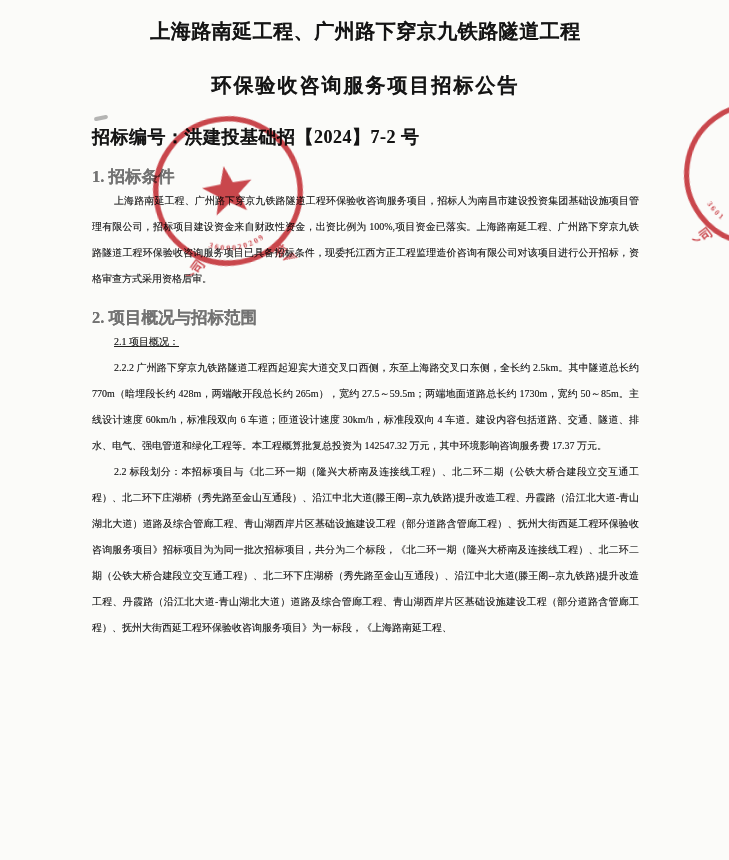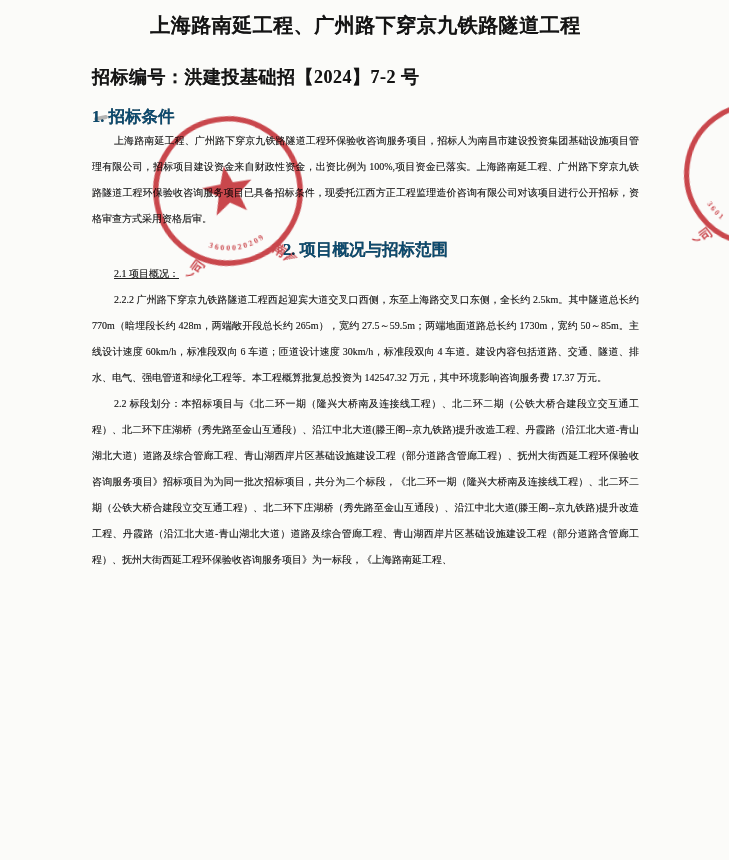--- a/index.html
+++ b/index.html
@@ -18,40 +18,40 @@
     z-index: 1;
   }
   .title {
     text-align: center;
     font-weight: bold;
     color: #141414;
     font-size: 20px;
     line-height: 28px;
     text-shadow: 0 0 0.5px rgba(20,20,20,.6);
   }
-  .title1 { margin-top: 7px; letter-spacing: 0.5px; }
+  .title1 { margin-top: 13px; letter-spacing: 0.5px; }
   .title2 { margin-top: 26px; letter-spacing: 2px; }
   .tender-no {
     margin-top: 26px;
     font-weight: bold;
     font-size: 18px;
     line-height: 25px;
     color: #141414;
     letter-spacing: 0.5px;
     text-shadow: 0 0 0.5px rgba(20,20,20,.6);
   }
   .sec-heading {
     font-weight: bold;
     font-size: 16.5px;
     line-height: 22px;
-    color: #0c4a6e;
+    color: #737373;
     text-shadow: 0 0 0.4px rgba(20,20,20,.55);
   }
   .h1 { margin-top: 16px; }
-  .h2 { margin-top: 7px; text-align: center; }
+  .h2 { margin-top: 15px; }
   p.body {
     margin: 0;
     font-size: 10px;
     line-height: 26px;
     text-align: justify;
     color: #222;
     text-shadow: 0 0 0.4px rgba(30,30,30,.5);
   }
   .indent { text-indent: 2.2em; }
   .p1  { margin-top: 15px; }
@@ -79,20 +79,21 @@
     z-index: 0;
   }
 </style>
 </head>
 <body>
 
 <div class="artifact"></div>
 
 <div class="page">
   <div class="title title1">上海路南延工程、广州路下穿京九铁路隧道工程</div>
+  <div class="title title2">环保验收咨询服务项目招标公告</div>
   <div class="tender-no">招标编号：洪建投基础招【2024】7-2 号</div>
 
   <div class="sec-heading h1">1. 招标条件</div>
   <p class="body indent p1">上海路南延工程、广州路下穿京九铁路隧道工程环保验收咨询服务项目，招标人为南昌市建设投资集团基础设施项目管理有限公司，招标项目建设资金来自财政性资金，出资比例为 100%,项目资金已落实。上海路南延工程、广州路下穿京九铁路隧道工程环保验收咨询服务项目已具备招标条件，现委托江西方正工程监理造价咨询有限公司对该项目进行公开招标，资格审查方式采用资格后审。</p>
 
   <div class="sec-heading h2">2. 项目概况与招标范围</div>
   <p class="body indent p21">2.1 项目概况：</p>
   <p class="body indent">2.2.2 广州路下穿京九铁路隧道工程西起迎宾大道交叉口西侧，东至上海路交叉口东侧，全长约 2.5km。其中隧道总长约 770m（暗埋段长约 428m，两端敞开段总长约 265m），宽约 27.5～59.5m；两端地面道路总长约 1730m，宽约 50～85m。主线设计速度 60km/h，标准段双向 6 车道；匝道设计速度 30km/h，标准段双向 4 车道。建设内容包括道路、交通、隧道、排水、电气、强电管道和绿化工程等。本工程概算批复总投资为 142547.32 万元，其中环境影响咨询服务费 17.37 万元。</p>
   <p class="body indent">2.2 标段划分：本招标项目与《北二环一期（隆兴大桥南及连接线工程）、北二环二期（公铁大桥合建段立交互通工程）、北二环下庄湖桥（秀先路至金山互通段）、沿江中北大道(滕王阁--京九铁路)提升改造工程、丹霞路（沿江北大道-青山湖北大道）道路及综合管廊工程、青山湖西岸片区基础设施建设工程（部分道路含管廊工程）、抚州大街西延工程环保验收咨询服务项目》招标项目为为同一批次招标项目，共分为二个标段，《北二环一期（隆兴大桥南及连接线工程）、北二环二期（公铁大桥合建段立交互通工程）、北二环下庄湖桥（秀先路至金山互通段）、沿江中北大道(滕王阁--京九铁路)提升改造工程、丹霞路（沿江北大道-青山湖北大道）道路及综合管廊工程、青山湖西岸片区基础设施建设工程（部分道路含管廊工程）、抚州大街西延工程环保验收咨询服务项目》为一标段，《上海路南延工程、</p>
 </div>

